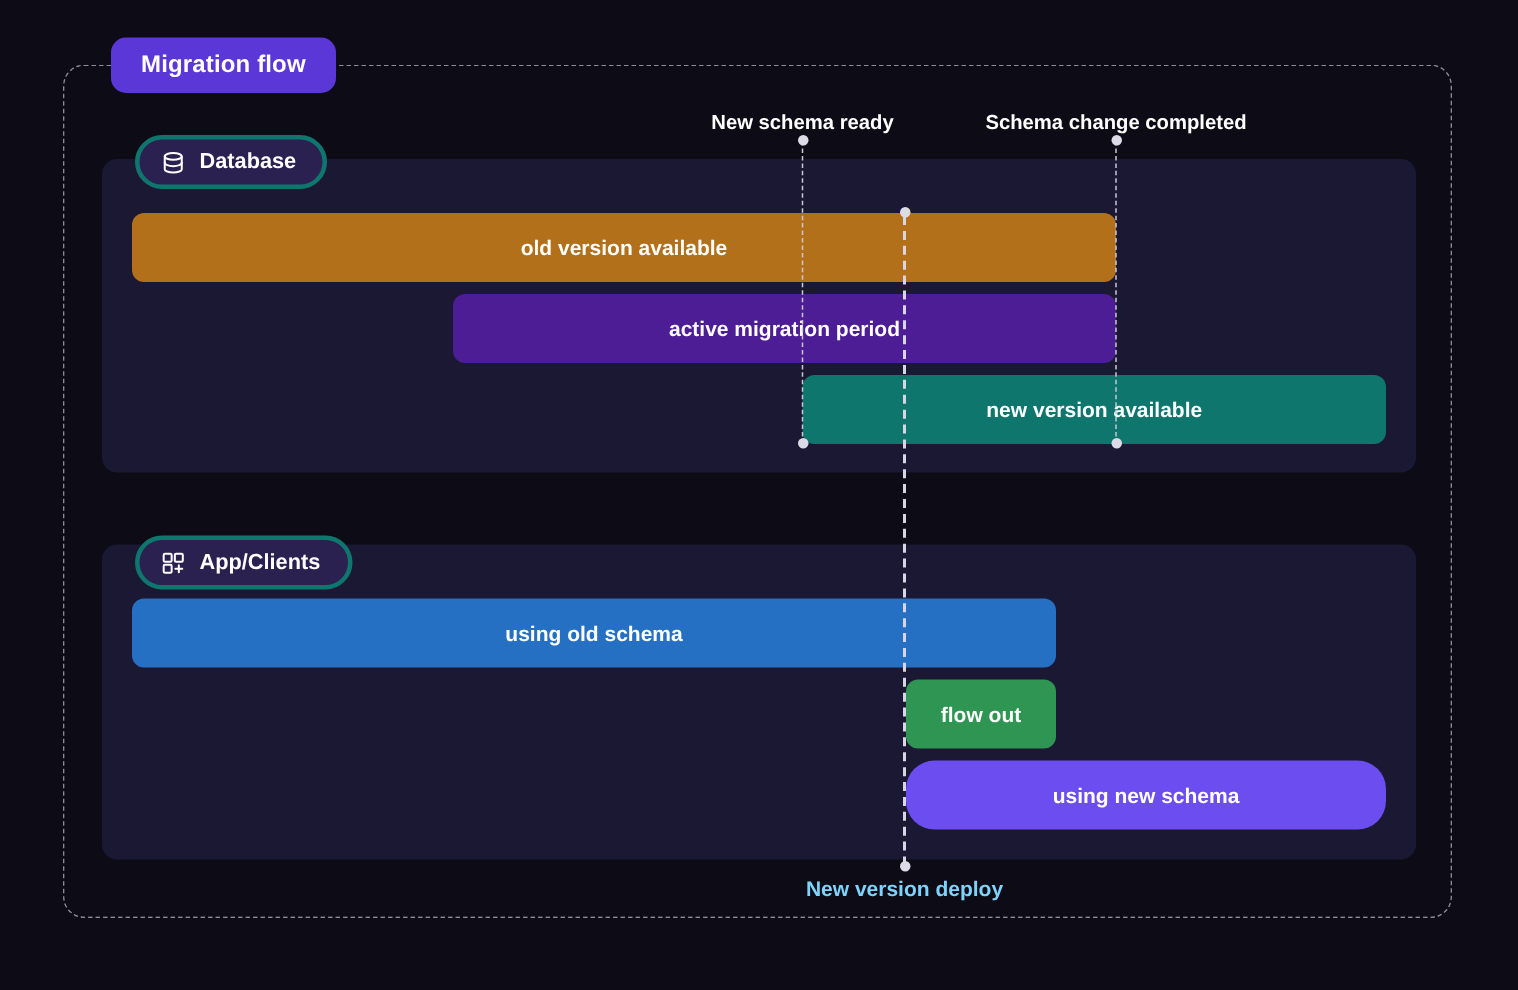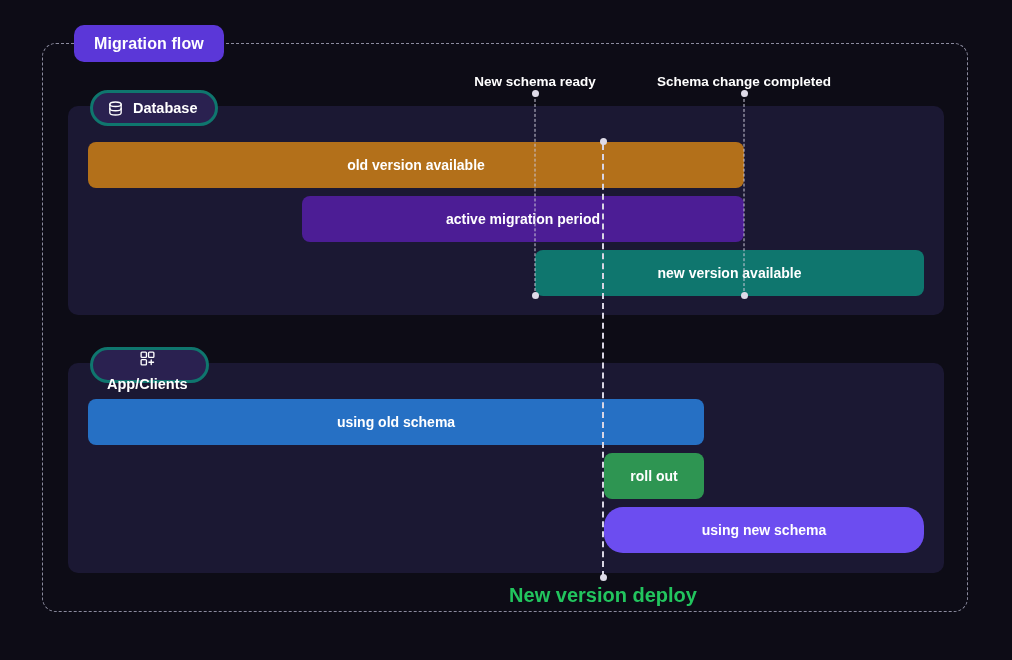--- a/index.html
+++ b/index.html
@@ -60,21 +60,21 @@
     background: #2a2150;
     border: 3px solid #0f766e;
     border-radius: 18px;
     color: #ffffff;
     font-size: 14.5px;
     font-weight: bold;
     z-index: 42;
     white-space: nowrap;
   }
   .badge-db  { left: 90px; top: 90px; }
-  .badge-app { left: 90px; top: 347px; flex-direction: column; }
+  .badge-app { left: 90px; top: 357px; }
   .lane-badge svg { display: block; }
 
   
   .marker {
     position: absolute;
     z-index: 30;
     pointer-events: none;
   }
   .marker .m-label {
     position: absolute;
@@ -99,22 +99,22 @@
     width: 7px; height: 7px;
     margin-left: -3.5px;
     border-radius: 50%;
     background: #dedbe8;
   }
 
   
   .marker-deploy .m-line { border-left: 2px dashed #d8d5e4; width: 2px; transform: translateX(-1px); }
   .marker-deploy .m-label {
     top: auto;
-    color: #22c55e;
-    font-size: 20px;
+    color: #7dd3fc;
+    font-size: 14px;
     font-weight: bold;
   }
 
   
   .bar {
     position: absolute;
     height: 46px;
     border-radius: 8px;
     display: flex; align-items: center; justify-content: center;
     color: #ffffff;
@@ -191,19 +191,19 @@
     <span>active migration period</span>
   </div>
   <div class="bar" id="bar-new-version-available" style="left: 535px; width: 389px; top: 250px; background: #0f766e;">
     <span>new version available</span>
   </div>
 
   <div class="bar" id="bar-using-old-schema" style="left: 88px; width: 616px; top: 399px; background: rgb(38, 112, 196);">
     <span>using old schema</span>
   </div>
   <div class="bar" id="bar-roll-out" style="left: 604px; width: 100px; top: 453px; background: rgb(46, 149, 82);">
-    <span>roll out</span>
+    <span>flow out</span>
   </div>
   <div class="bar" id="bar-using-new-schema" style="left: 604px; width: 320px; top: 507px; background: rgb(108, 77, 240); border-radius: 19px;">
     <span>using new schema</span>
   </div>
 
 </div>
 
 </body></html>

